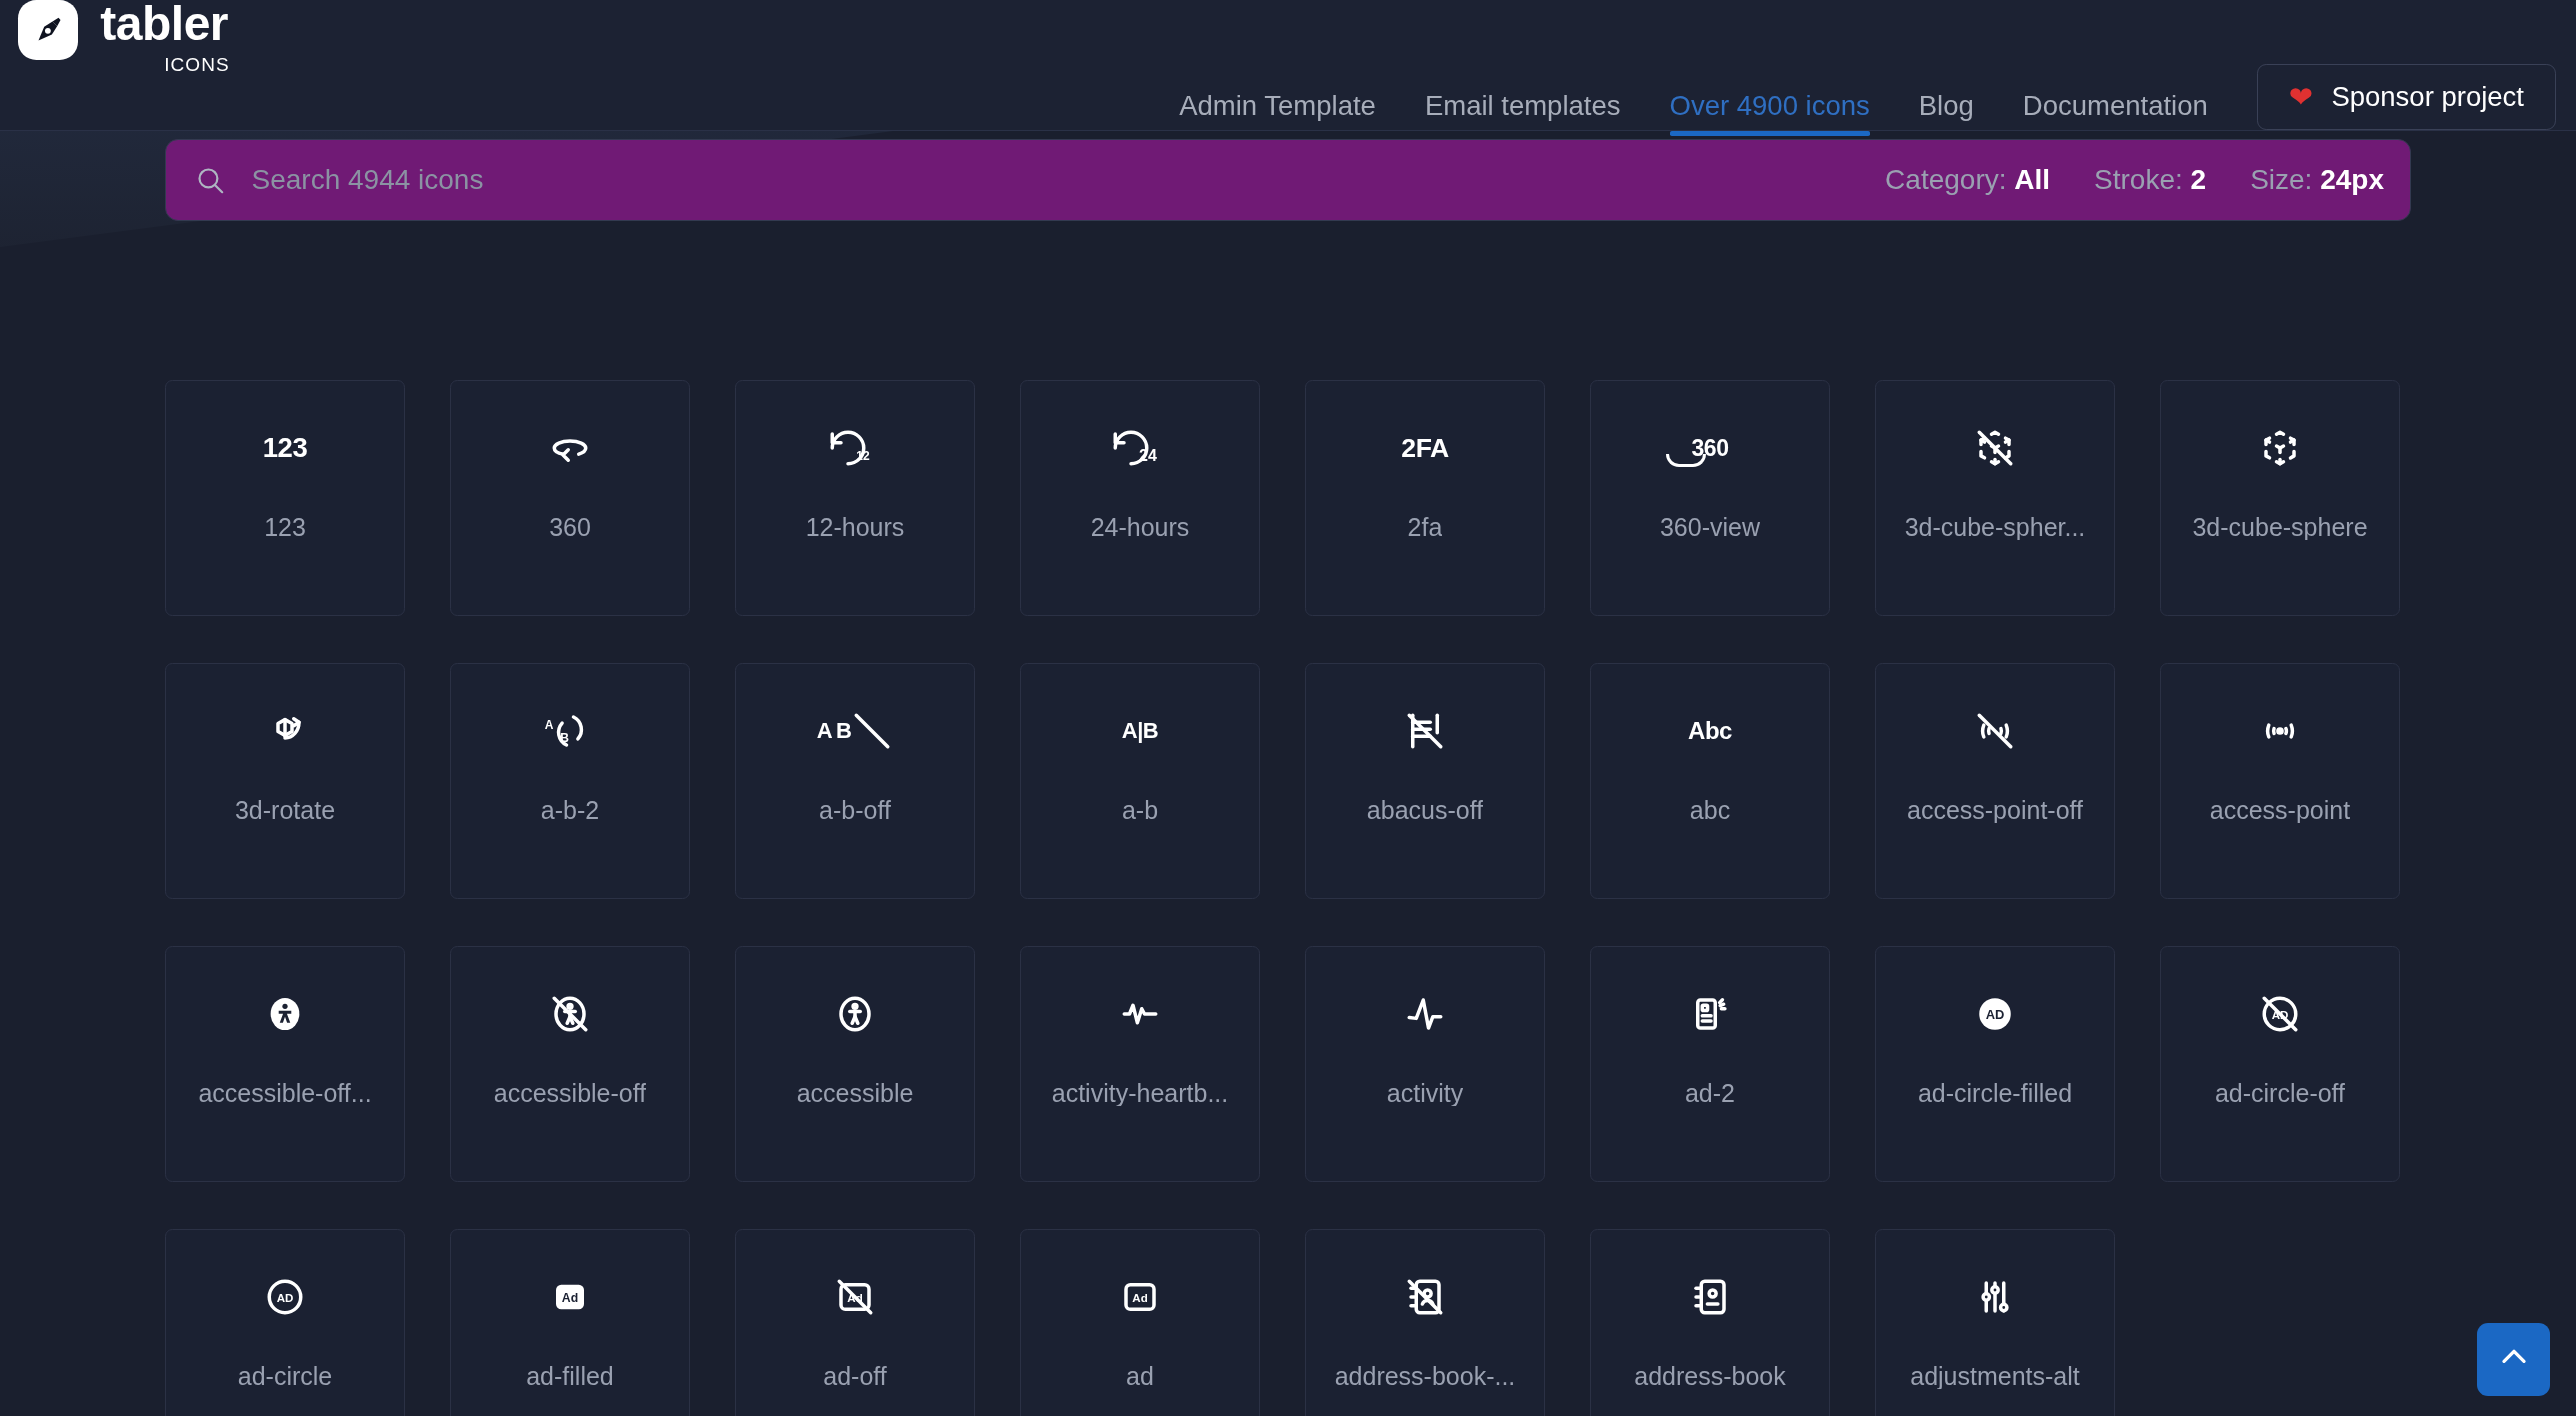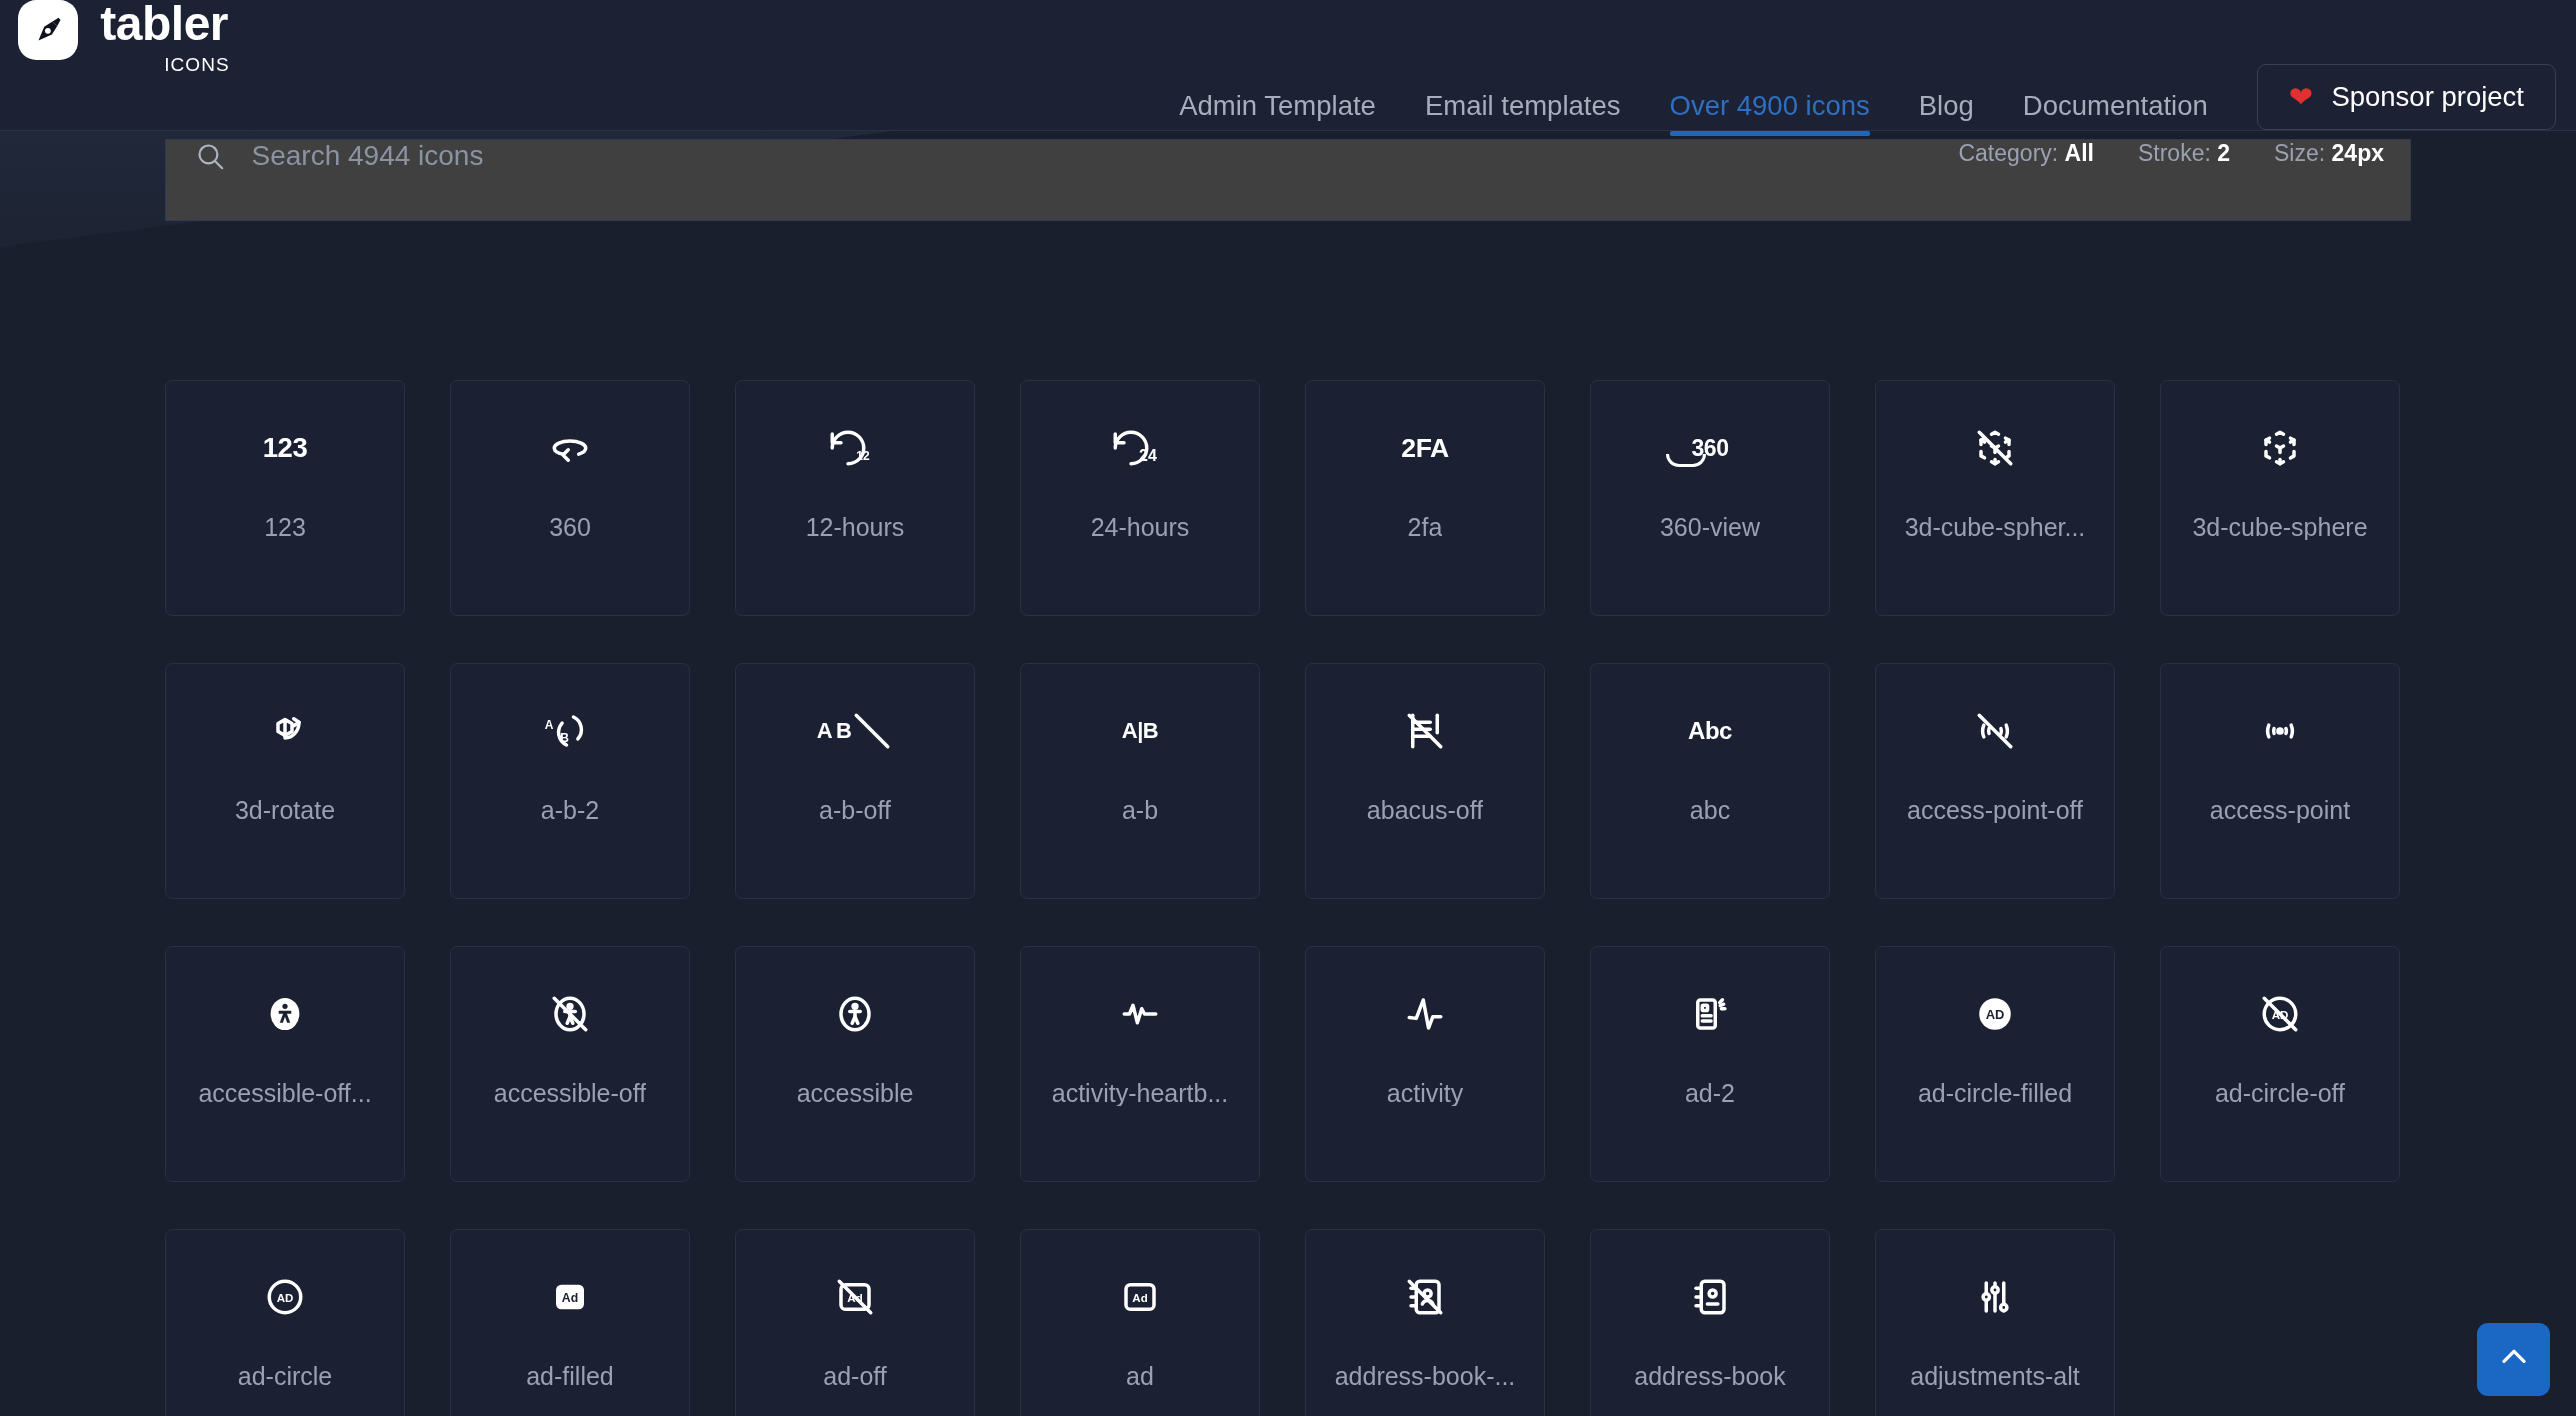--- a/index.html
+++ b/index.html
@@ -120,25 +120,25 @@
     color: #ffffff;
     white-space: nowrap;
   }
   .heart { color: #e03131; font-size: 29px; line-height: 1; }
 
   
   .searchbar {
     position: absolute;
     left: 165px; top: 139px;
     width: 2246px; height: 82px;
-    background: #404040;
+    background: #701a75;
     border: 0.9px solid #333a50;
-    border-radius: 0;
-    display: flex;
-    align-items: flex-start;
+    border-radius: 13px;
+    display: flex;
+    align-items: center;
     z-index: 5;
   }
   .search-icon { margin-left: 27.5px; display: flex; flex: none; }
   .search-input {
     flex: 1;
     margin-left: 25px;
     background: transparent;
     border: none;
     outline: none;
     font-family: "Liberation Sans", sans-serif;
@@ -147,21 +147,21 @@
   }
   .search-input::placeholder { color: #8b93a3; }
 
   .filters {
     display: flex;
     align-items: center;
     margin-right: 26px;
     flex: none;
   }
   .filter {
-    font-size: 23px;
+    font-size: 28px;
     color: #9aa1b1;
     margin-left: 44px;
     cursor: pointer;
     white-space: nowrap;
   }
   .filter b { color: #ffffff; font-weight: 700; }
 
   
   .grid {
     position: absolute;

